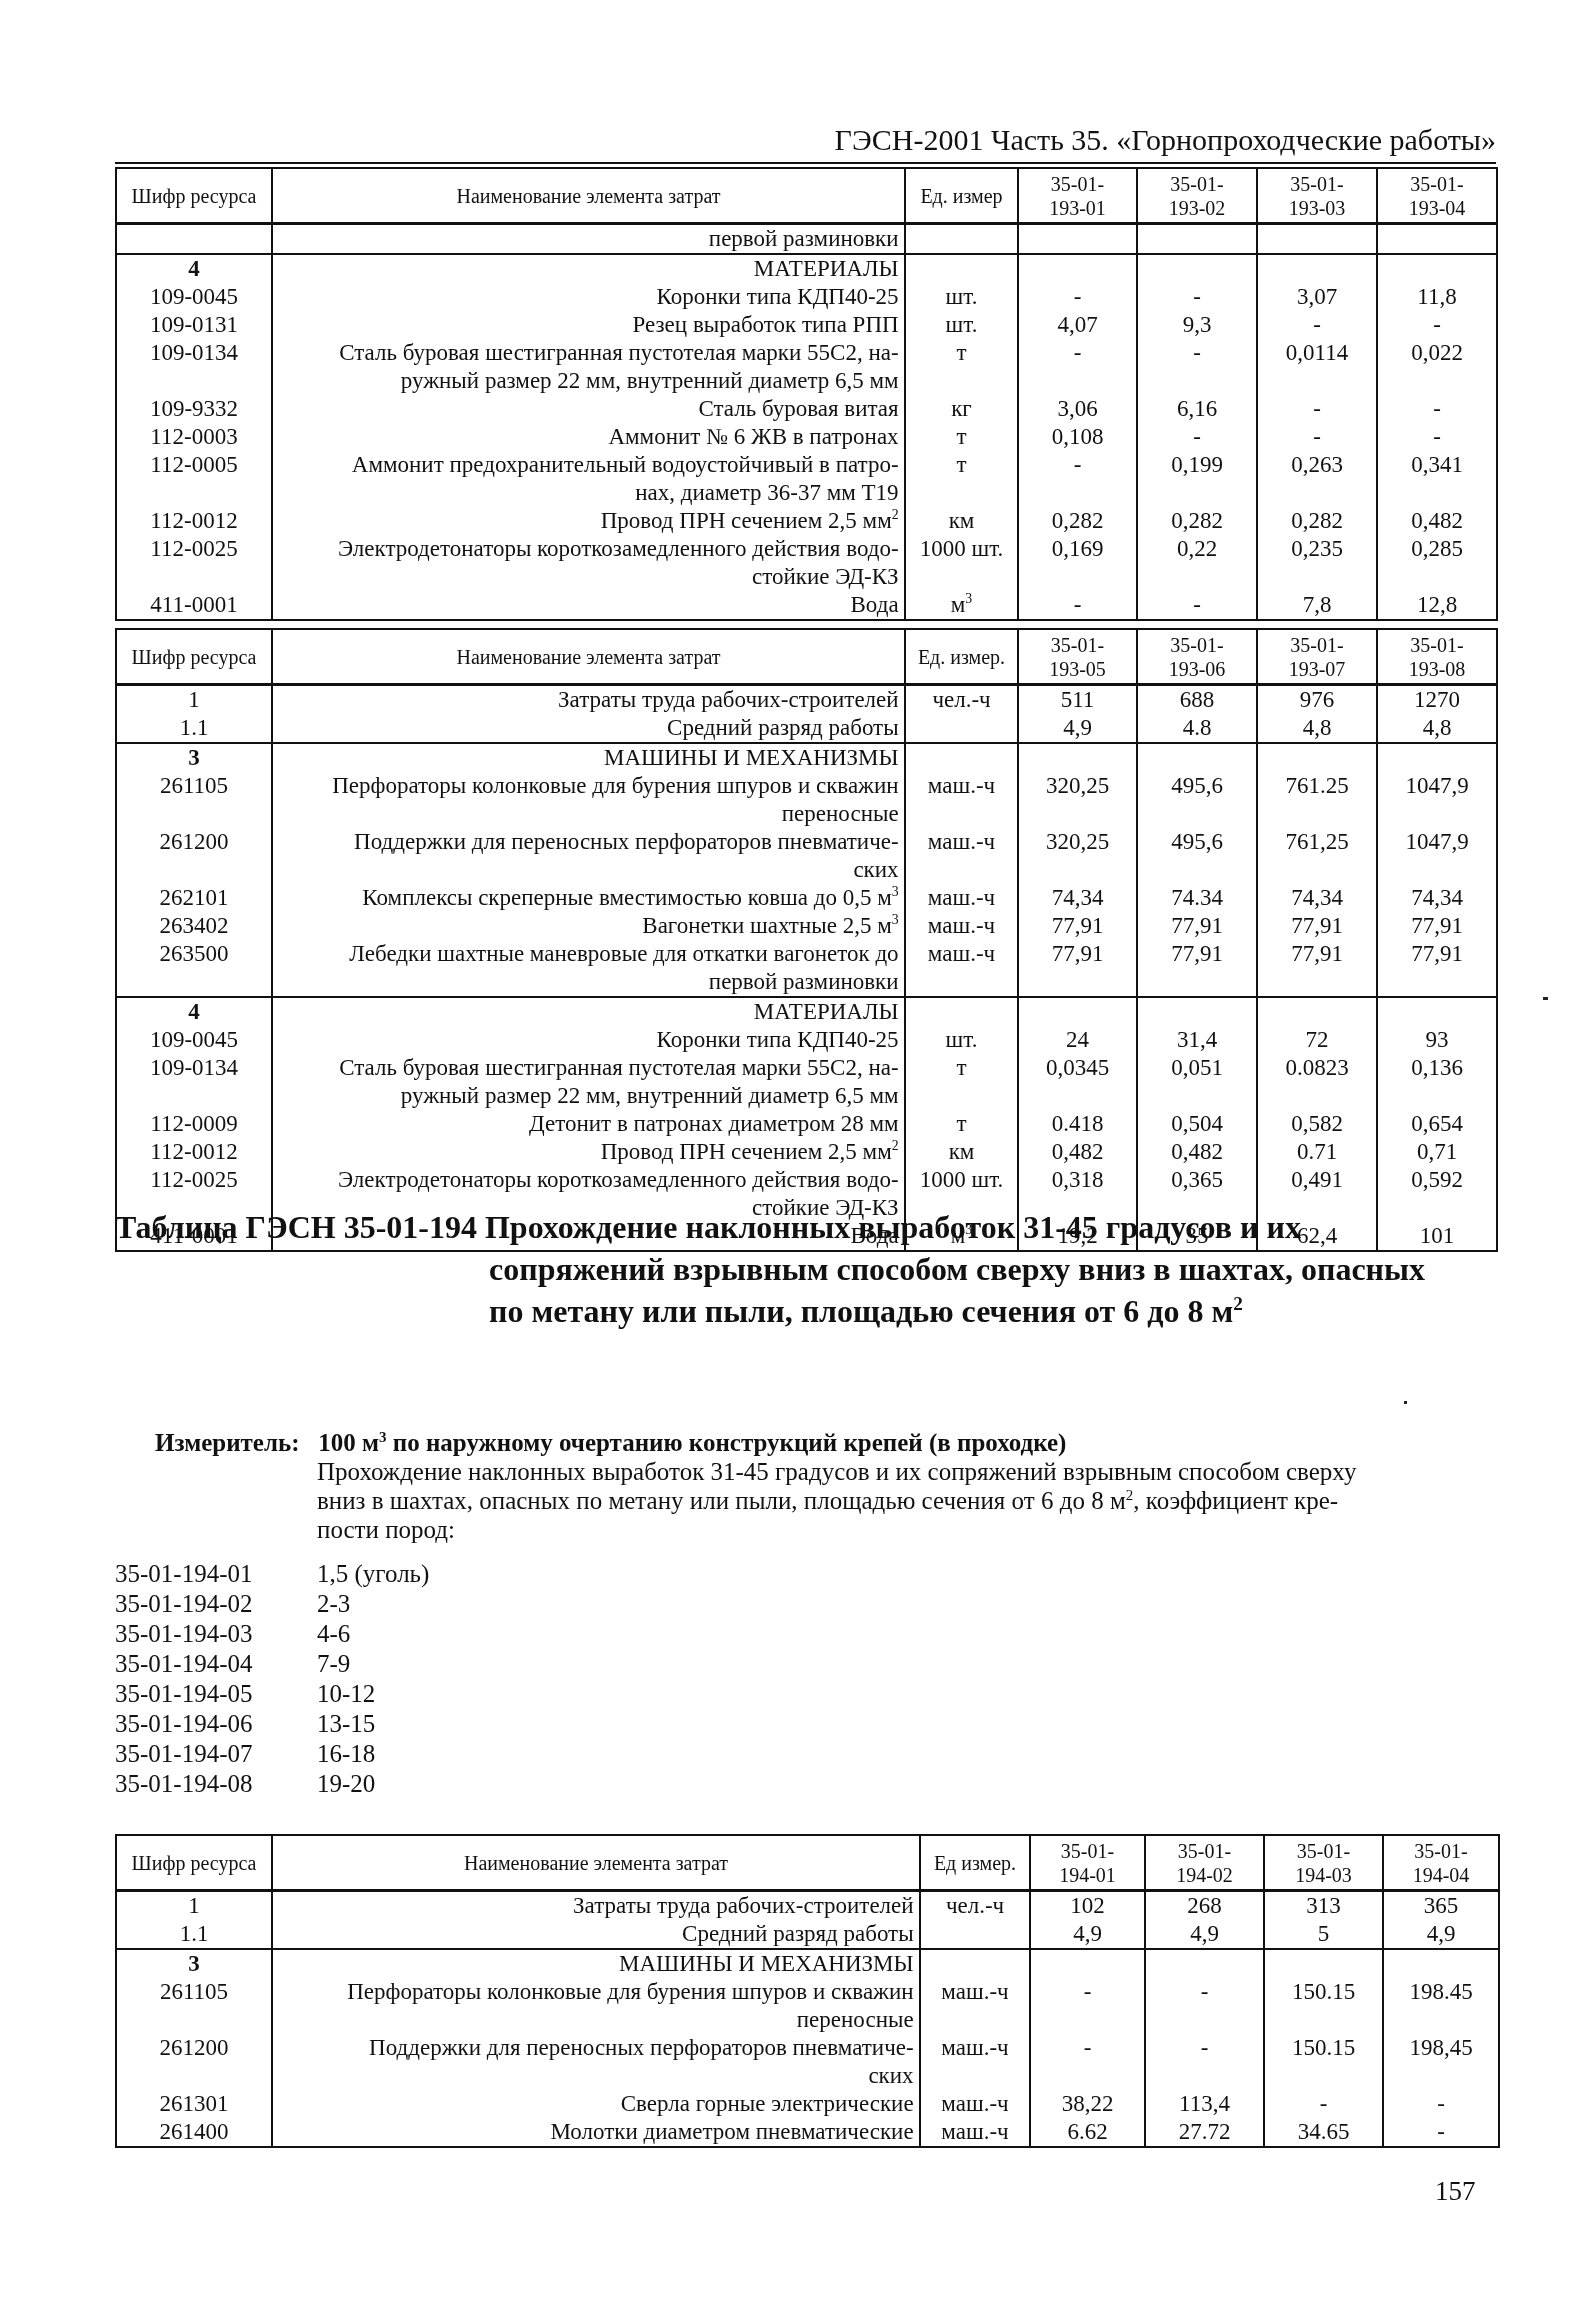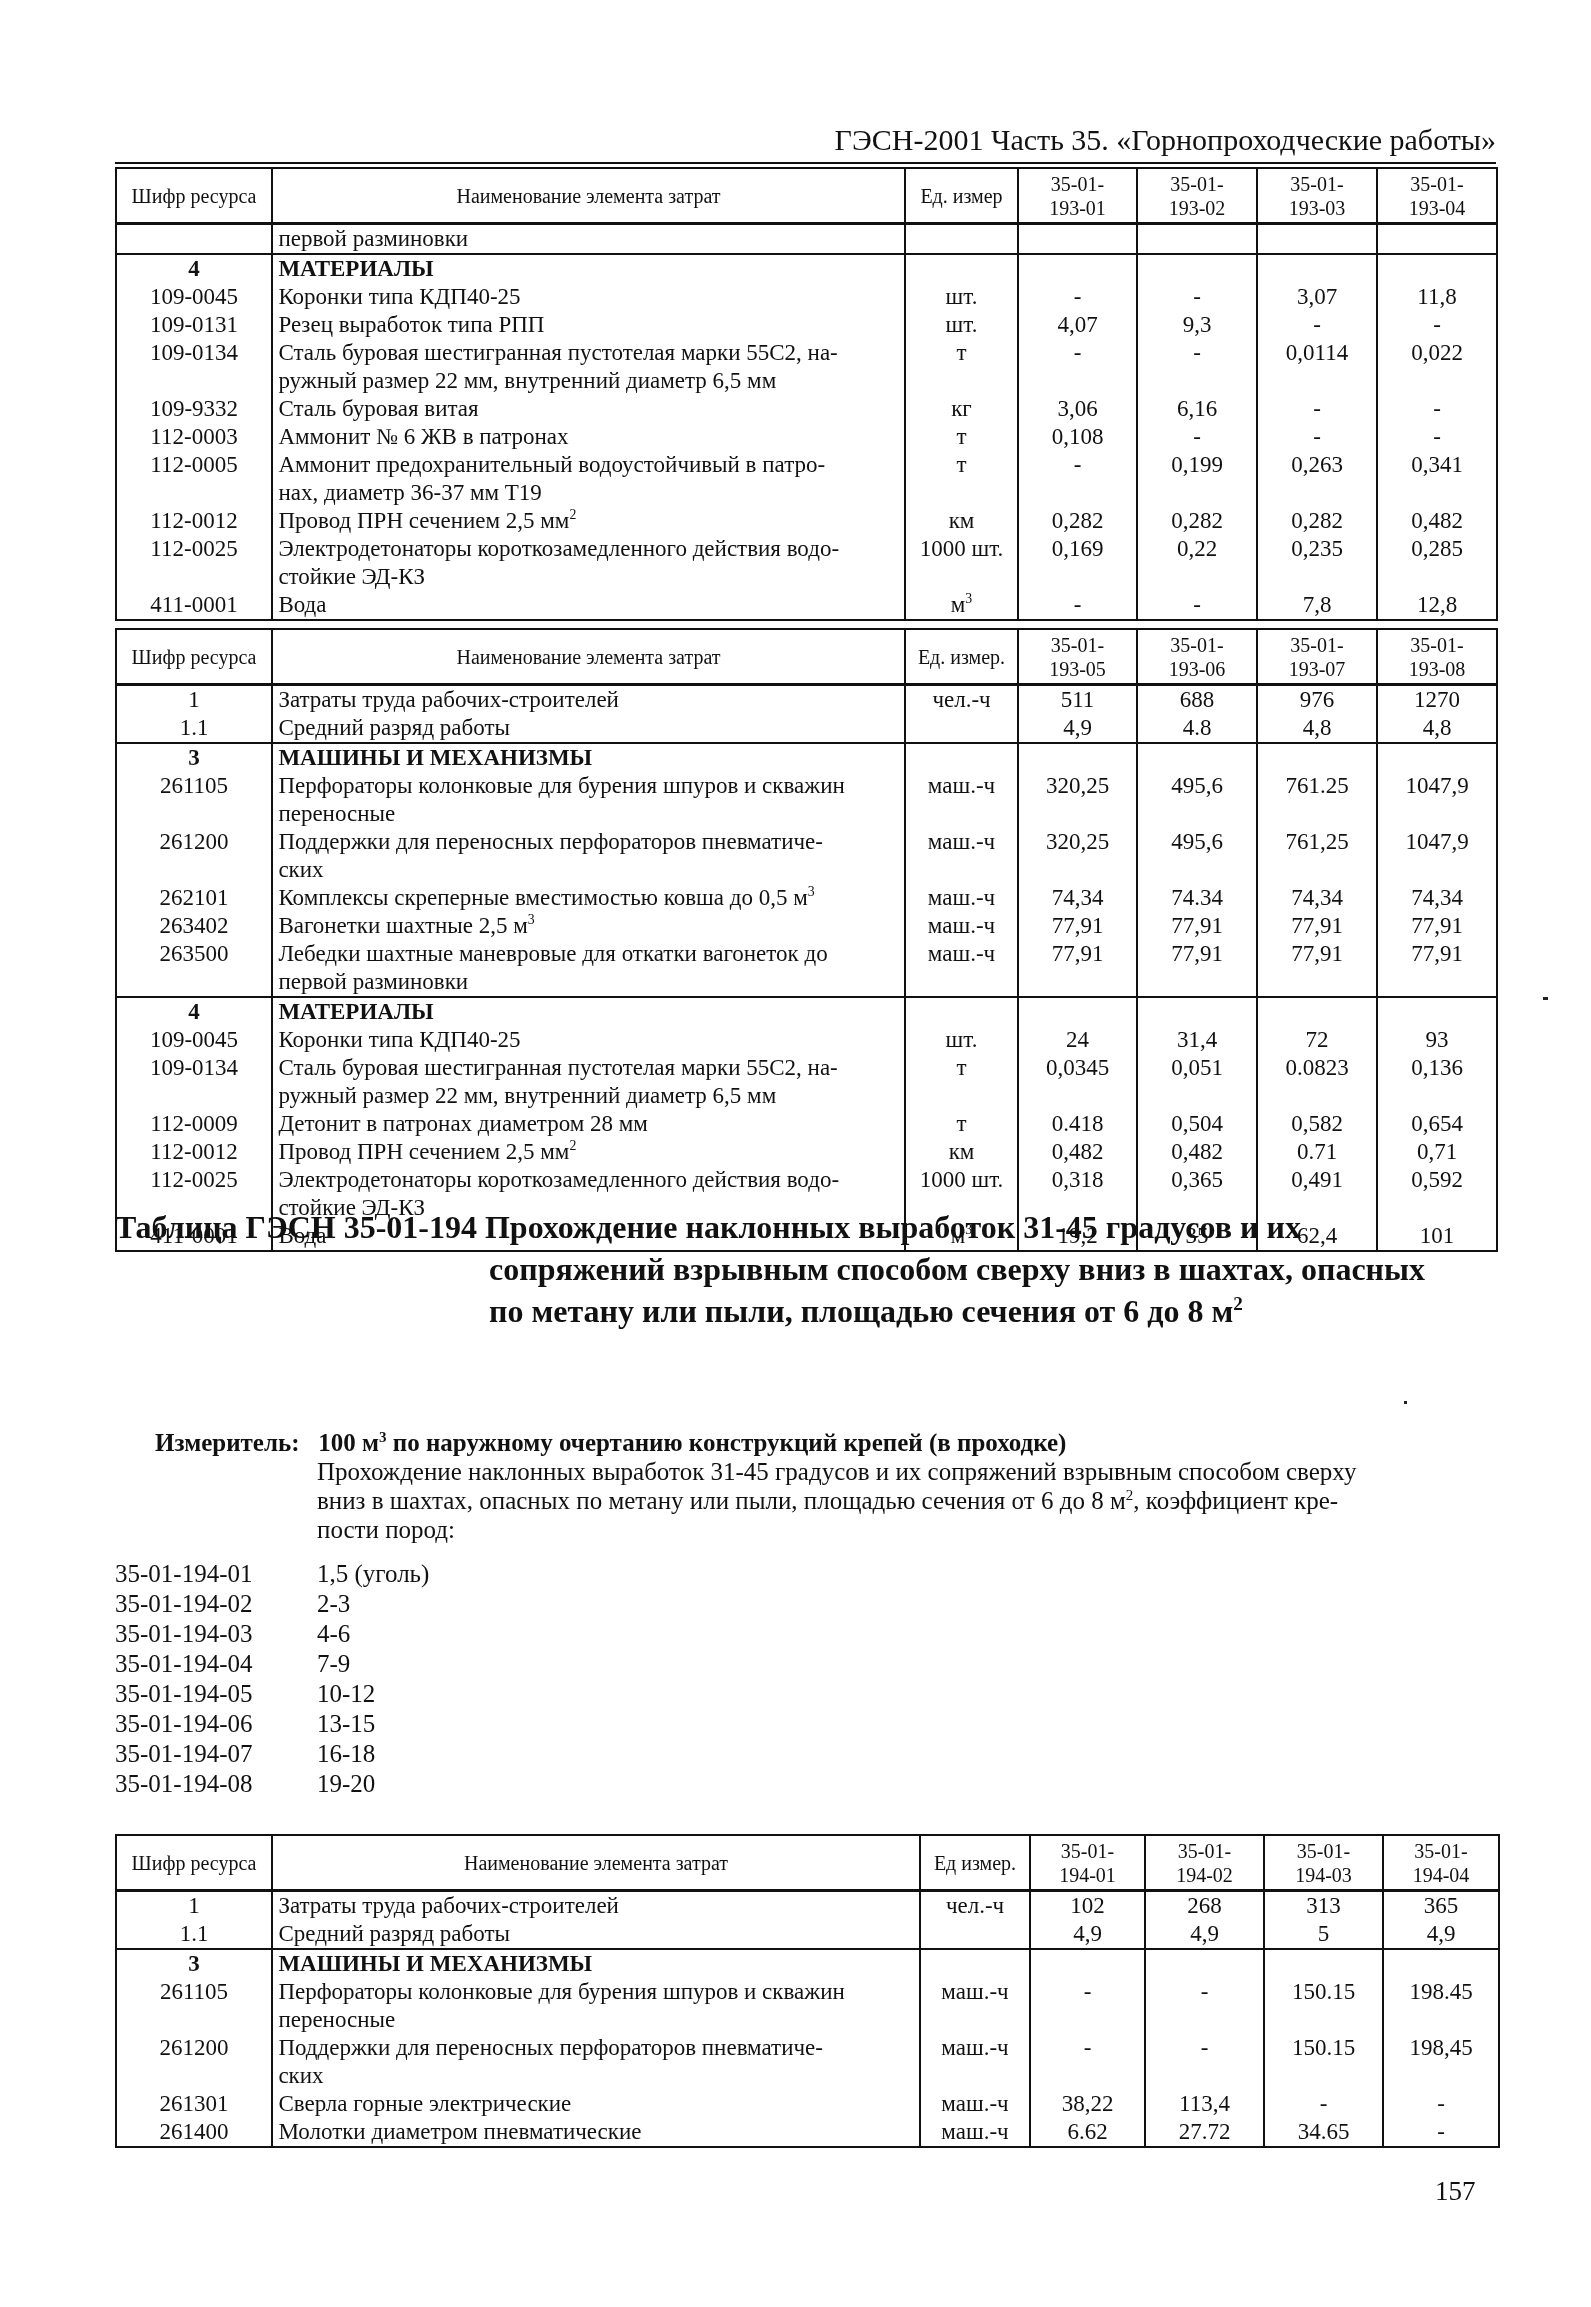--- a/index.html
+++ b/index.html
@@ -21,24 +21,24 @@
     padding: 0 5.4px; vertical-align: top;
   }
   table.res thead th {
     font-weight: normal; font-size: 20px; line-height: 24px;
     border-top: 2.7px solid #111; border-bottom: 3.4px solid #111;
     vertical-align: middle; text-align: center; padding: 2.7px 2.7px;
   }
   table.res tbody tr.group-end td { border-bottom: 2.7px solid #111; }
   table.res tbody tr:last-child td { border-bottom: 2.7px solid #111; }
   td.code { text-align: center; }
-  td.name { text-align: left; padding-left: 9.4px; }
+  td.name { text-align: right; padding-left: 9.4px; }
   td.unit { text-align: center; }
   td.val { text-align: center; }
-  .section { font-weight: bold; }
+  .section { font-weight: normal; }
   td.code.section { font-weight: bold; }
   .table-title {
     position: absolute; left: 115px; top: 1206px; width: 1374px;
     font-family: "Liberation Serif", serif; font-weight: bold;
     font-size: 32px; line-height: 42px;
   }
   .table-title .indent { padding-left: 374px; display: block; }
   .meter {
     position: absolute; left: 155px; top: 1428px; width: 1340px;
     font-size: 25px; line-height: 29px;

